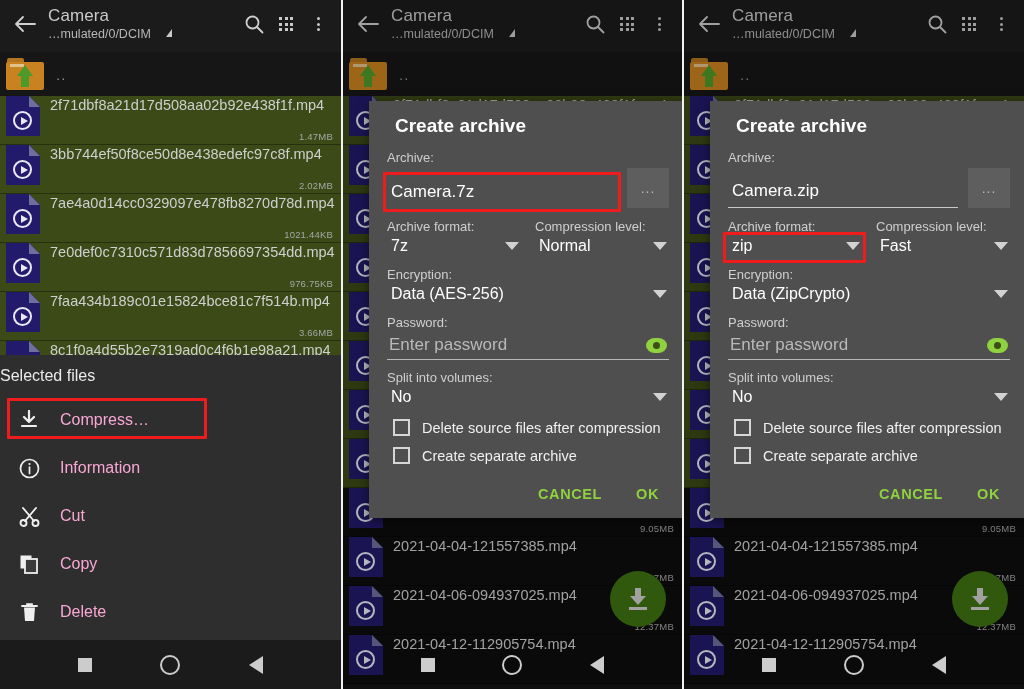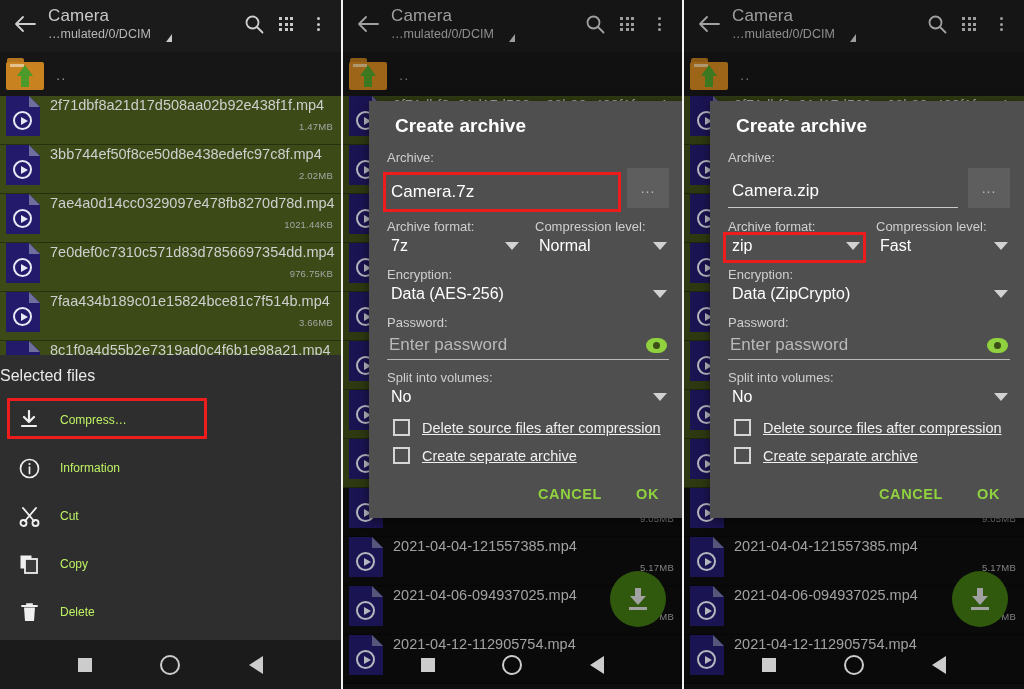--- a/index.html
+++ b/index.html
@@ -37,21 +37,21 @@
     display: flex; align-items: center; justify-content: center;
     flex: 0 0 auto;
   }
   .titlewrap { flex: 1 1 auto; padding-left: 6px; padding-top: 1px; }
   .title {
     color: #c9c9c9; font-size: 17px; line-height: 21px; font-weight: 400;
     letter-spacing: .1px;
   }
   .subtitle {
     color: #b6b6b6; font-size: 12.5px; line-height: 16px;
-    display: flex; align-items: flex-end; gap: 15px;
+    display: flex; align-items: flex-start; gap: 15px;
   }
   .subtitle .caret {
     width: 0; height: 0;
     border-left: 6px solid transparent;
     border-bottom: 8px solid #c9c9c9;
     display: inline-block;
     margin-top: 3px;
   }
   .abicon {
     width: 30px; height: 40px; flex: 0 0 auto;
@@ -126,39 +126,39 @@
     border-left: 7px solid #e9e9f5;
     border-top: 4.5px solid transparent;
     border-bottom: 4.5px solid transparent;
   }
   .fname {
     flex: 1 1 auto; padding-left: 10px; padding-right: 4px;
     color: #cfcfcf; font-size: 14.5px; line-height: 19px;
     word-break: break-all;
   }
   .fsize {
-    position: absolute; right: 8px; bottom: 12px;
+    position: absolute; right: 8px; bottom: 2px;
     color: #a7a7a7; font-size: 9.5px; letter-spacing: .2px;
   }
 
   
   .sheetmenu {
     position: absolute; left: 0; right: 0; bottom: 49px;
     background: #2e2e2e;
     padding-bottom: 4px;
   }
   .sheet-head {
     height: 41px; display: flex; align-items: center; 
     color: #eaeaea; font-size: 16px;
   }
   .mi {
     position: relative;
     height: 48px; display: flex; align-items: center; padding-left: 16px; gap: 18px;
   }
-  .mi .mlabel { color: #bef264; font-size: 12px; }
+  .mi .mlabel { color: #f9a8d4; font-size: 16px; }
   .mi .micon {
     width: 26px; height: 26px; flex: 0 0 auto;
     display: flex; align-items: center; justify-content: center;
     color: #efefef;
   }
   .hl-box {
     position: absolute;
     border: 3px solid #ee1c1c;
     pointer-events: none;
   }
@@ -249,21 +249,21 @@
     padding: 2px 2px 4px 2px; margin-top: 1px;
   }
   .pw-ph { color: #b9b9b9; font-size: 17px; }
   .eye {
     width: 21px; height: 15px; border-radius: 50% / 60%;
     background: #8fd13e; display: flex; align-items: center; justify-content: center;
   }
   .eye i { width: 7px; height: 7px; border-radius: 50%; background: #3b4f16; display: block; }
   .cbrow { display: flex; align-items: center; gap: 12px; margin-top: 11px; padding-left: 6px; }
   .cbox { width: 17px; height: 17px; border: 2px solid #d6d6d6; flex: 0 0 auto; }
-  .cblabel { color: #f0f0f0; font-size: 14.5px; text-decoration: underline; }
+  .cblabel { color: #f0f0f0; font-size: 14.5px; }
   .dlg-actions {
     display: flex; justify-content: flex-end; gap: 34px;
     padding: 22px 10px 6px 0;
   }
   .dlg-actions .act {
     color: #8fd13e; font-size: 14.5px; font-weight: bold; letter-spacing: .6px;
   }
 
   .svgicon { display: block; }
 </style>

